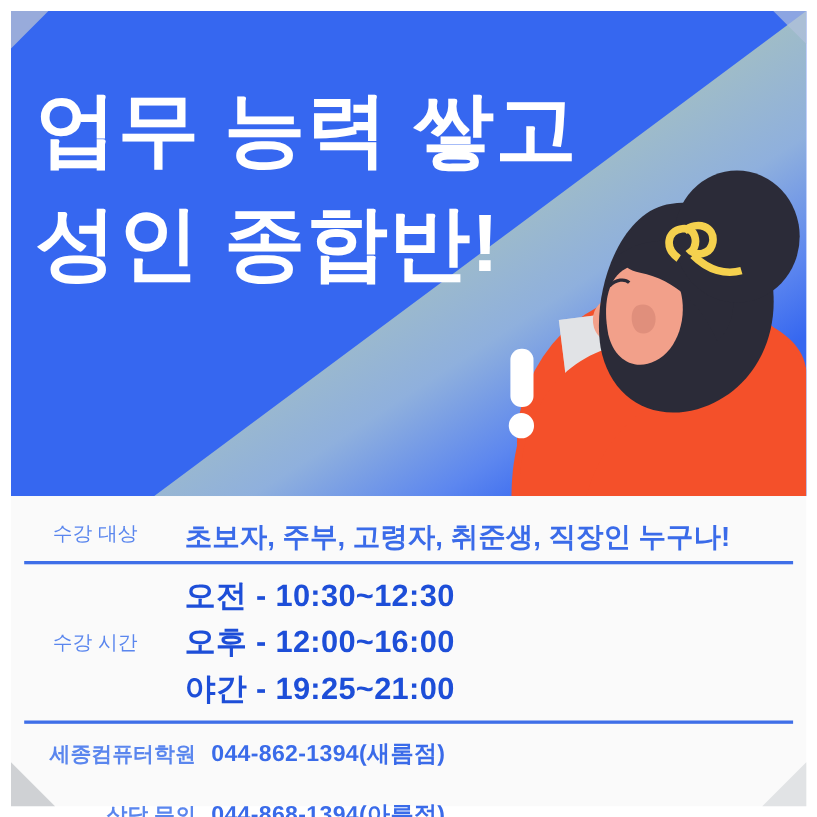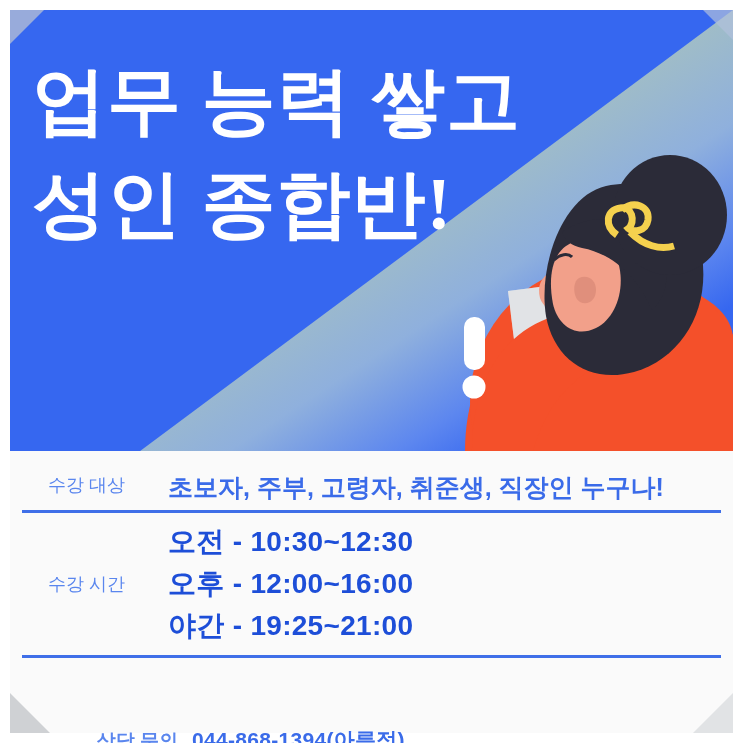--- a/index.html
+++ b/index.html
@@ -35,23 +35,22 @@
     position: absolute;
     inset: 0;
     background: linear-gradient(147deg, #f2e431 0%, #dfe05a 16%, #bfd0a0 34%, #9fbcc8 52%, #8fb0dd 64%, #5d87ef 76%, #3667f0 84%);
     clip-path: polygon(100% 0%, 100% 100%, 18% 100%);
   }
 
   
   .headline {
     position: absolute;
     left: 22px;
-    top: 40px;
+    top: 56px;
     z-index: 6;
-    font-family: Liberation Serif, serif;
   }
   .hl-line {
     font-size: 74px;
     line-height: 103px;
     font-weight: 700;
     letter-spacing: 1px;
     white-space: nowrap;
   }
   .hl-white { color: #ffffff; }
   .hl-yellow { color: #ffe22e; }
@@ -266,20 +265,23 @@
     <div class="r-time">
       <span class="label">수강 시간</span>
       <div class="time-list">
         <div class="time-item">오전 - 10:30~12:30</div>
         <div class="time-item">오후 - 12:00~16:00</div>
         <div class="time-item">야간 - 19:25~21:00</div>
       </div>
     </div>
 
     <div class="r-contact">
+      <div class="c-line c-line-1">
+        <span class="c-label">세종컴퓨터학원</span><span class="c-num">044-862-1394(새롬점)</span>
+      </div>
       <div class="c-line c-line-2">
         <span class="c-label">상담 문의</span><span class="c-num">044-868-1394(아름점)</span>
       </div>
     </div>
   </div>
 
   <div class="fold fold-tl"></div>
   <div class="fold fold-tr"></div>
   <div class="fold fold-bl"></div>
   <div class="fold fold-br"></div>

